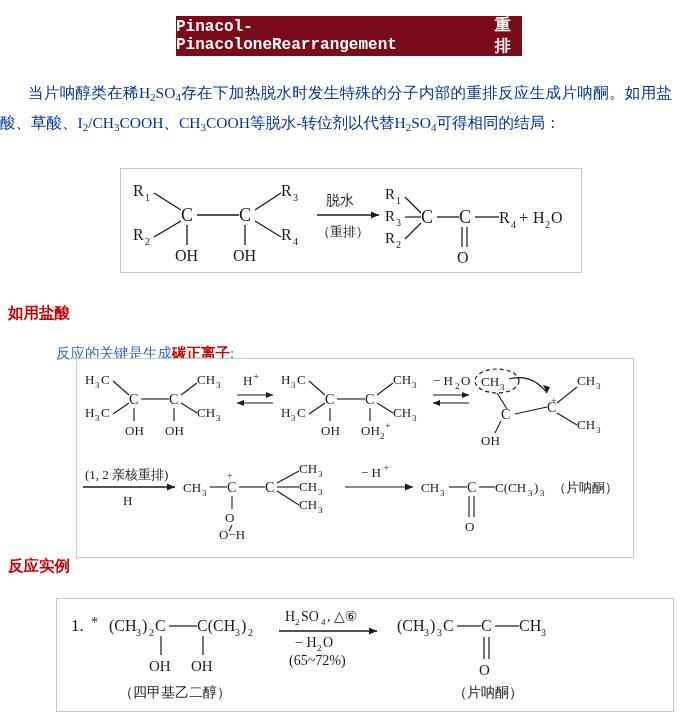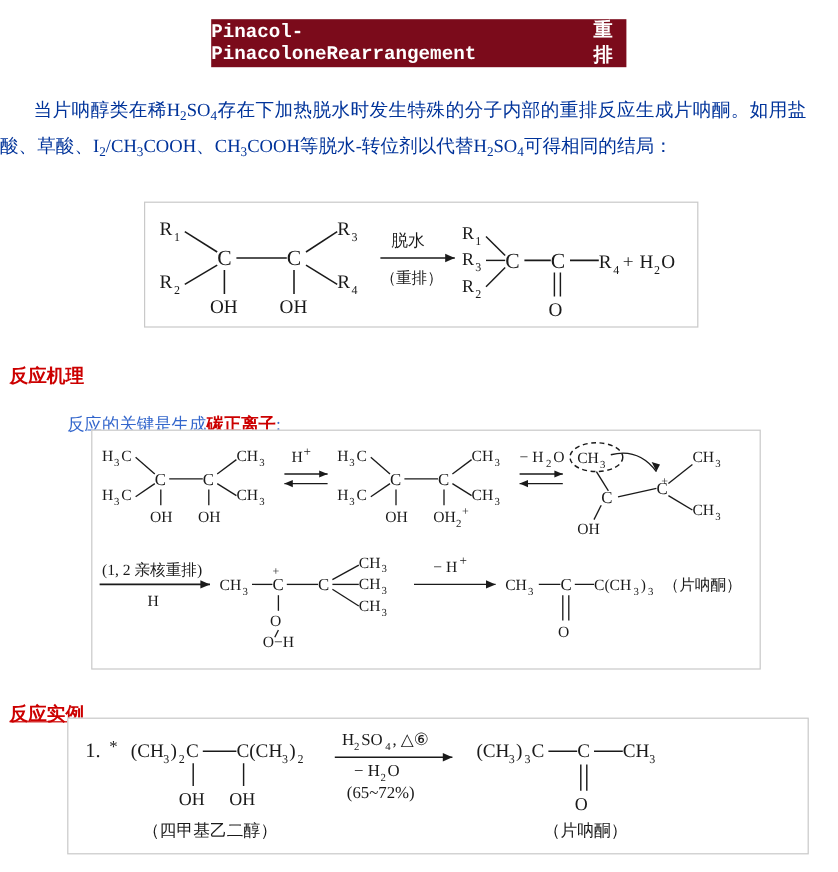--- a/index.html
+++ b/index.html
@@ -74,21 +74,21 @@
   }
 
   
   .section-head {
     position: absolute;
     font-size: 15.5px;
     font-weight: bold;
     color: #cc0000;
   }
   #sec-mechanism { left: 8px; top: 303px; }
-  #sec-example   { left: 8px; top: 585px; text-decoration: underline; }
+  #sec-example   { left: 8px; top: 556px; }
 
   .mech-line {
     position: absolute;
     left: 56px;
     top: 330px;
     font-size: 14.5px;
     color: #3366cc;
     margin-top: 14px;
   }
   .mech-line .hl { color: #cc0000; font-weight: bold; }
@@ -187,21 +187,21 @@
       <line x1="341" y1="58" x2="341" y2="78" stroke="#1a1a1a" stroke-width="1.2"></line>
       <line x1="346" y1="58" x2="346" y2="78" stroke="#1a1a1a" stroke-width="1.2"></line>
       <text x="336" y="94" font-size="16">O</text>
       <text x="398" y="54" font-size="16">+</text>
       <text x="412" y="54" font-size="16">H</text>
       <text x="424" y="59" font-size="10">2</text>
       <text x="430" y="54" font-size="16">O</text>
     </svg>
   </div>
 
-  <div class="section-head" id="sec-mechanism">反应机理</div>
+  <div class="section-head" id="sec-mechanism">如用盐酸</div>
   <div class="mech-line">
     <span>反应的关键是生成</span><span class="hl">碳正离子</span><span>:</span>
   </div>
 
   <div class="scheme2">
     <svg width="554" height="196" viewBox="0 0 554 196">
 
       <text x="8" y="25" font-size="13">H</text>
       <text x="18" y="29" font-size="9">3</text>
       <text x="24" y="25" font-size="13">C</text>

